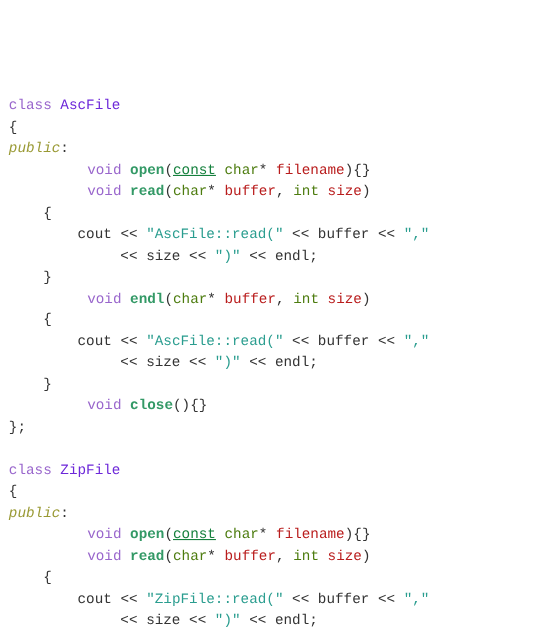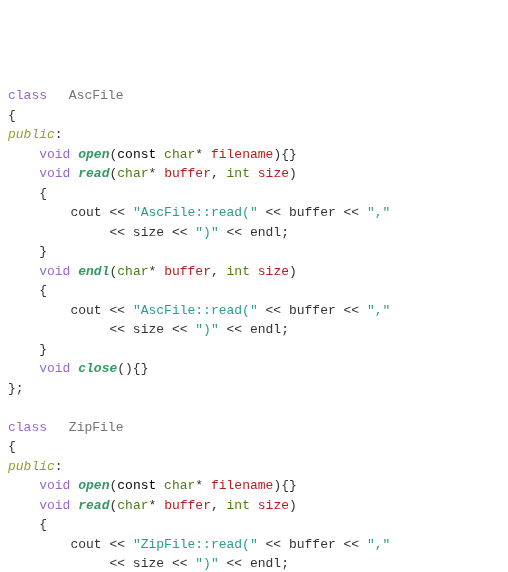--- a/index.html
+++ b/index.html
@@ -13,25 +13,25 @@
       font-size: 13px;
       line-height: 1.5;
       padding: 8px;
       white-space: pre;
       color: #333333;
     }
     .code-block {
       display: block;
     }
     .kw-class { color: #9966cc; text-align: right; }
-    .class-name { color: #737373; margin-left: 14px; }
+    .class-name { color: #6d28d9; }
     .kw-access { color: #999933; font-style: italic; }
-    .kw-type { color: #9966cc; }
-    .func-name { color: #339966; font-weight: bold; font-style: italic; }
-    .kw-const { color: #000000; }
+    .kw-type { color: #9966cc; margin-left: 40px; }
+    .func-name { color: #339966; font-weight: bold; }
+    .kw-const { color: #15803d; text-decoration: underline; }
     .param-type { color: #4d7c0f; }
     .star { color: #333333; }
     .param-name { color: #b91c1c; }
     .ident { color: #333333; }
     .op { color: #333333; }
     .string { color: #2a9d8f; }
     .punct { color: #333333; }
     .brace { color: #333333; }
   </style>
 </head>

